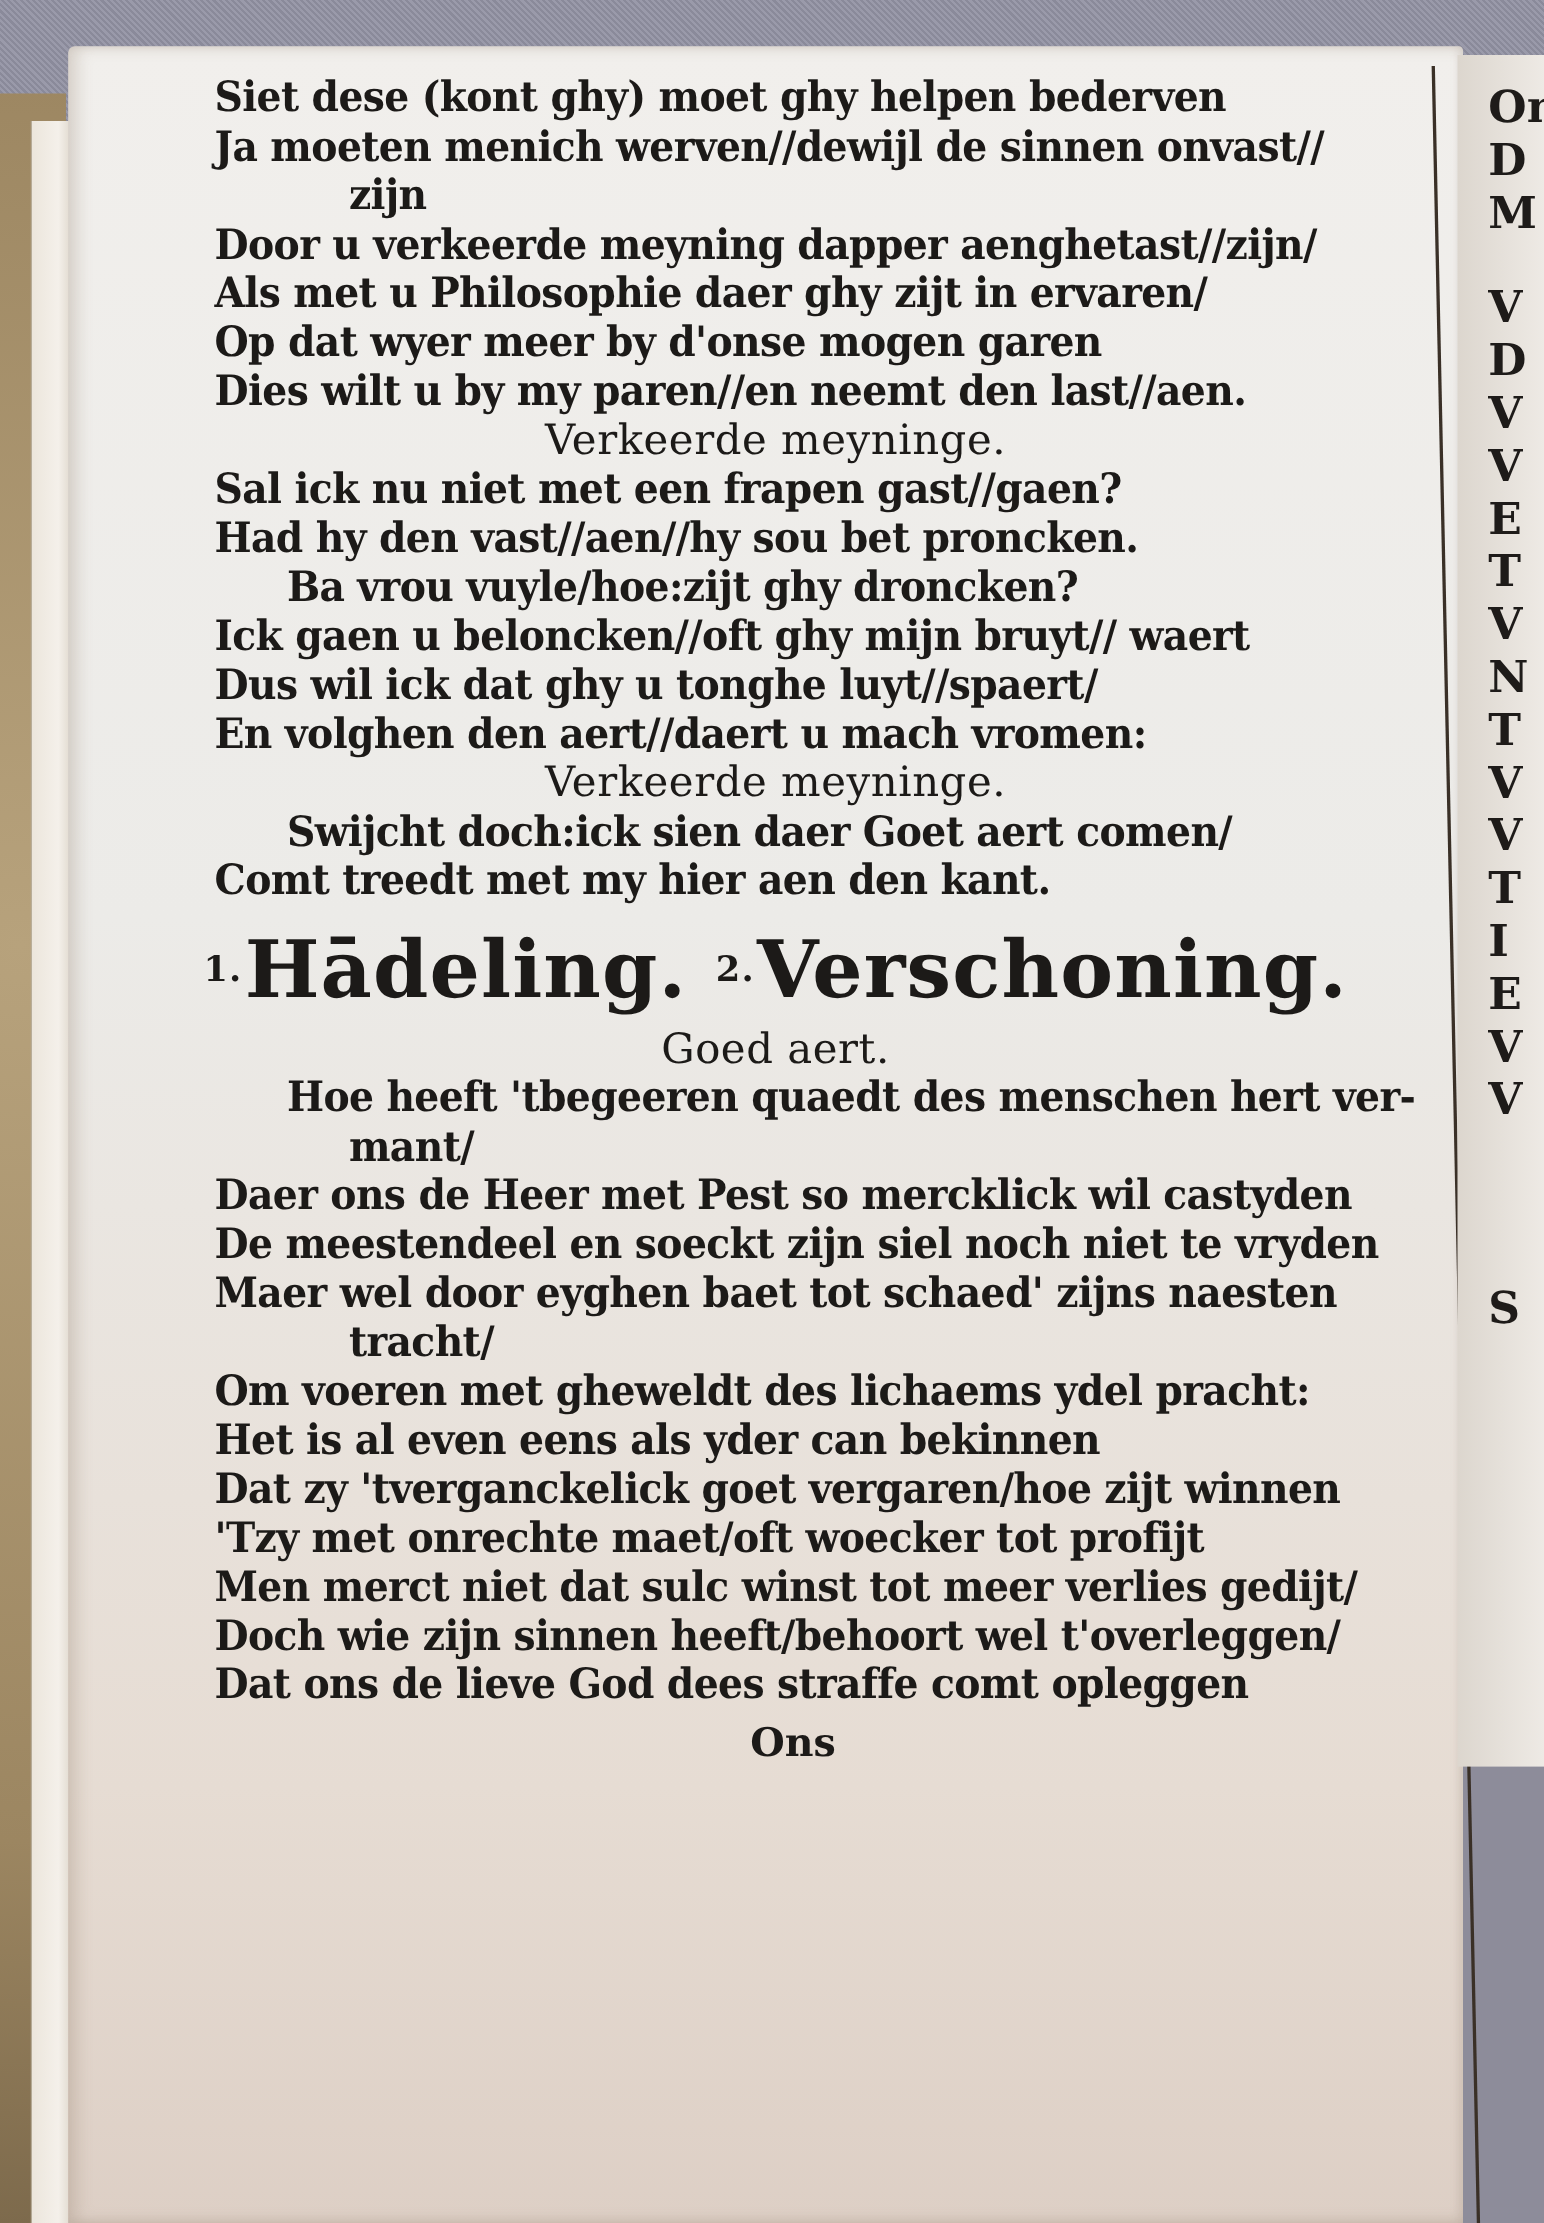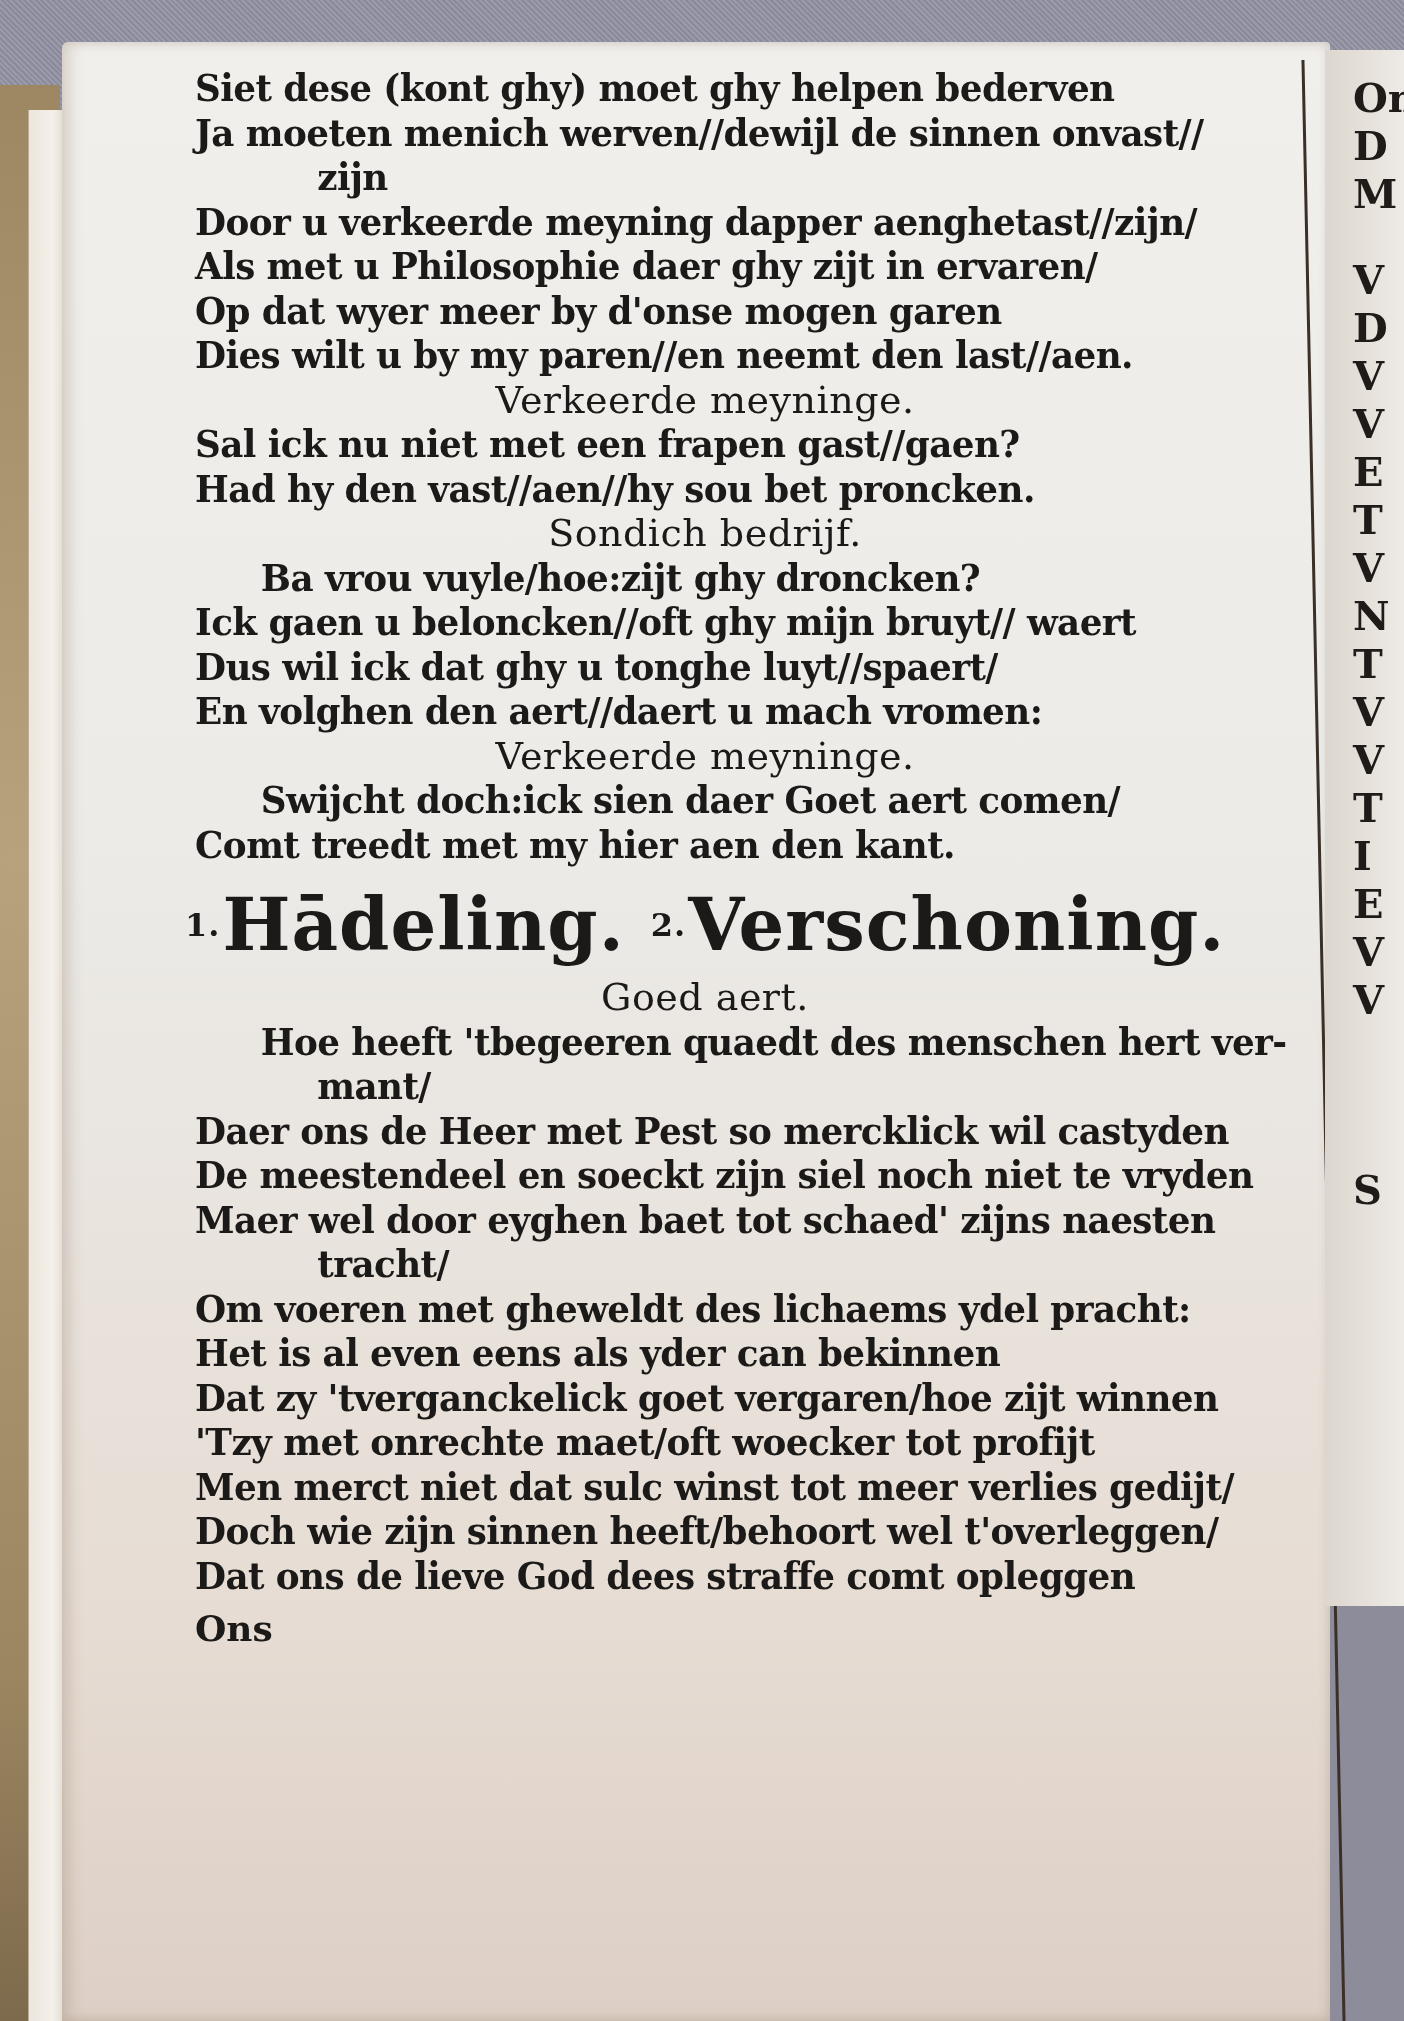--- a/index.html
+++ b/index.html
@@ -57,21 +57,21 @@
     padding-right: 60px; letter-spacing: 0.5px;
   }
   .heading {
     font-family: "DejaVu Serif", serif; font-weight: bold;
     font-size: 72px; line-height: 100px; white-space: nowrap;
     letter-spacing: 1px; margin-left: -10px; margin-top: 8px;
   }
   .heading .num { font-size: 32px; vertical-align: 14px; margin-right: 2px; }
   .catchword {
     font-family: "DejaVu Serif", serif; font-weight: bold;
-    font-size: 36px; text-align: left; padding-right: 28px; line-height: 60px;
+    font-size: 36px; text-align: center; padding-right: 28px; line-height: 60px;
   }
 </style>
 </head>
 <body>
 
 <div class="cloth"></div>
 <div class="cover"></div>
 <div class="page-edge"></div>
 
 <div class="page"></div>
@@ -105,21 +105,20 @@
       <div class="line">Siet dese (kont ghy) moet ghy helpen bederven</div>
       <div class="line">Ja moeten menich werven//dewijl de sinnen onvast//</div>
       <div class="line turn">zijn</div>
       <div class="line">Door u verkeerde meyning dapper aenghetast//zijn/</div>
       <div class="line">Als met u Philosophie daer ghy zijt in ervaren/</div>
       <div class="line">Op dat wyer meer by d'onse mogen garen</div>
       <div class="line">Dies wilt u by my paren//en neemt den last//aen.</div>
       <div class="speaker">Verkeerde meyninge.</div>
       <div class="line">Sal ick nu niet met een frapen gast//gaen?</div>
       <div class="line">Had hy den vast//aen//hy sou bet proncken.</div>
-      <div class="speaker">Sondich bedrijf.</div>
       <div class="line indent">Ba vrou vuyle/hoe:zijt ghy droncken?</div>
       <div class="line">Ick gaen u beloncken//oft ghy mijn bruyt// waert</div>
       <div class="line">Dus wil ick dat ghy u tonghe luyt//spaert/</div>
       <div class="line">En volghen den aert//daert u mach vromen:</div>
       <div class="speaker">Verkeerde meyninge.</div>
       <div class="line indent">Swijcht doch:ick sien daer Goet aert comen/</div>
       <div class="line">Comt treedt met my hier aen den kant.</div>
     </div>
 
   <div class="heading">

